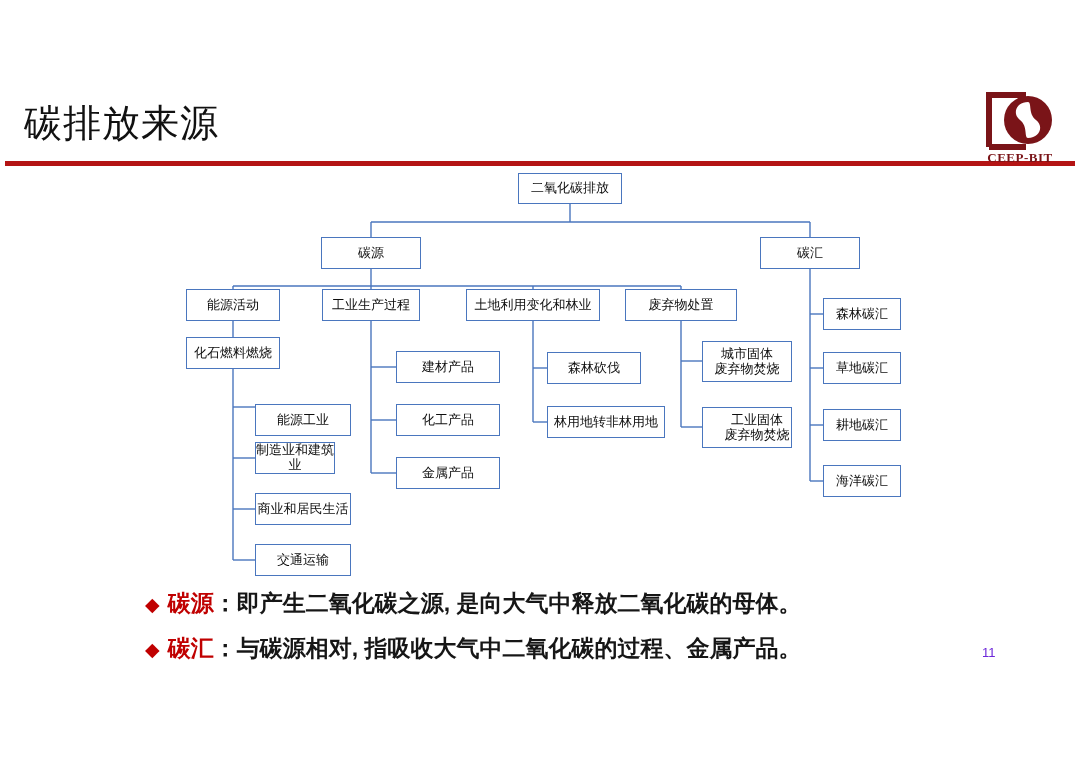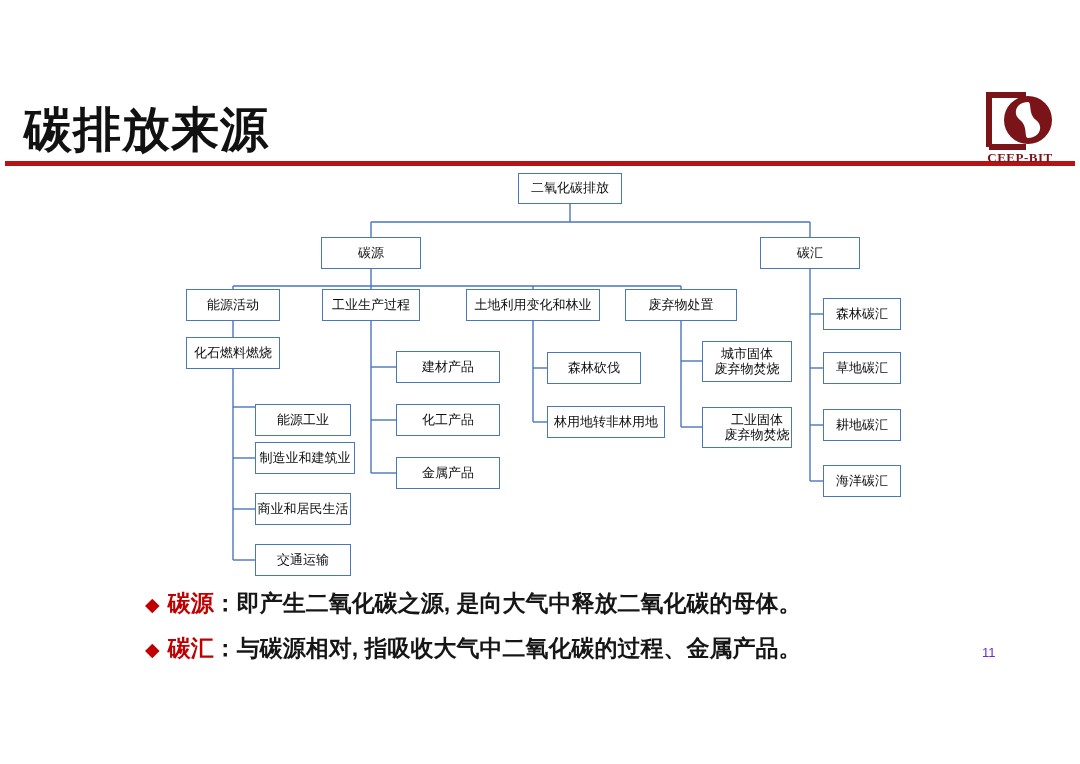--- a/index.html
+++ b/index.html
@@ -8,21 +8,21 @@
     background: #ffffff;
     font-family: "Liberation Serif", "DejaVu Serif", serif;
     overflow: hidden;
   }
   .slide { position: relative; width: 1080px; height: 764px; background: #fff; }
 
   
   .title {
     position: absolute; left: 24px; top: 98px;
     font-family: "Liberation Sans", "DejaVu Sans", sans-serif;
-    font-weight: bold; font-size: 48px; color: #111111;
+    font-weight: normal; font-size: 38px; color: #111111;
     letter-spacing: 1px; white-space: nowrap;
   }
   .rule {
     position: absolute; left: 5px; top: 161px;
     width: 1070px; height: 5px; background: #B41414;
   }
 
   
   .logo { position: absolute; left: 978px; top: 92px; width: 84px; height: 78px; }
   .logo-mark { position: absolute; left: 8px; top: 0; width: 68px; height: 58px; }
@@ -136,21 +136,21 @@
     <div class="node" style="left:321px; top:69px; width:100px; height:32px;">碳源</div>
     <div class="node" style="left:760px; top:69px; width:100px; height:32px;">碳汇</div>
 
     <div class="node" style="left:186px; top:121px; width:94px; height:32px;">能源活动</div>
     <div class="node" style="left:322px; top:121px; width:98px; height:32px;">工业生产过程</div>
     <div class="node" style="left:466px; top:121px; width:134px; height:32px;">土地利用变化和林业</div>
     <div class="node" style="left:625px; top:121px; width:112px; height:32px;">废弃物处置</div>
 
     <div class="node" style="left:186px; top:169px; width:94px; height:32px;">化石燃料燃烧</div>
     <div class="node" style="left:255px; top:236px; width:96px; height:32px;">能源工业</div>
-    <div class="node" style="left:255px; top:274px; width:100px; height:32px;">制造业和建筑业</div>
+    <div class="node" style="left:255px; top:274px; width:80px; height:32px;">制造业和建筑业</div>
     <div class="node" style="left:255px; top:325px; width:96px; height:32px;">商业和居民生活</div>
     <div class="node" style="left:255px; top:376px; width:96px; height:32px;">交通运输</div>
 
     <div class="node" style="left:396px; top:183px; width:104px; height:32px;">建材产品</div>
     <div class="node" style="left:396px; top:236px; width:104px; height:32px;">化工产品</div>
     <div class="node" style="left:396px; top:289px; width:104px; height:32px;">金属产品</div>
 
     <div class="node" style="left:547px; top:184px; width:94px; height:32px;">森林砍伐</div>
     <div class="node" style="left:547px; top:238px; width:118px; height:32px;">林用地转非林用地</div>
 

